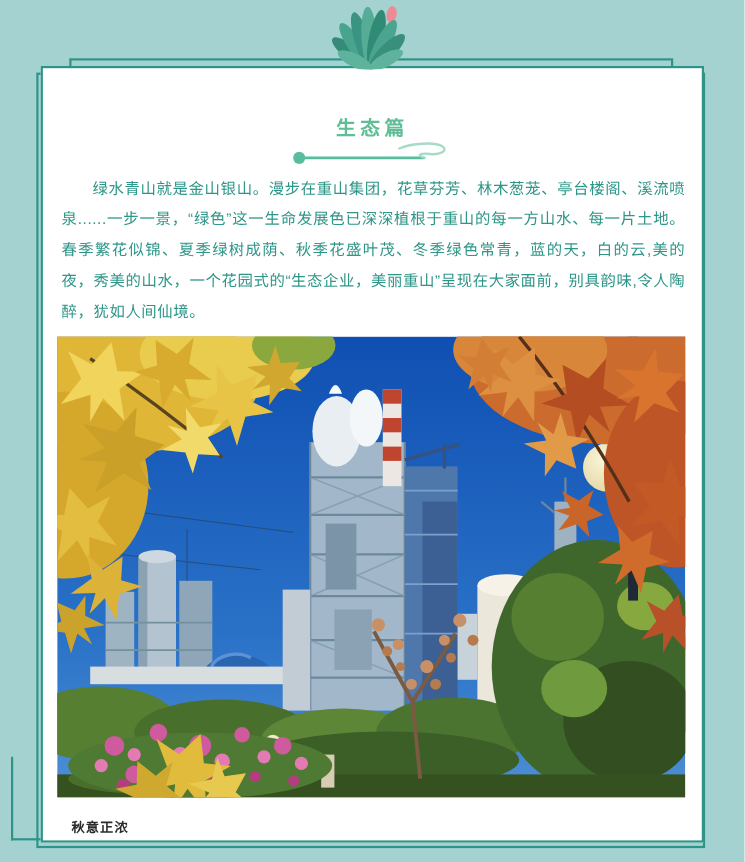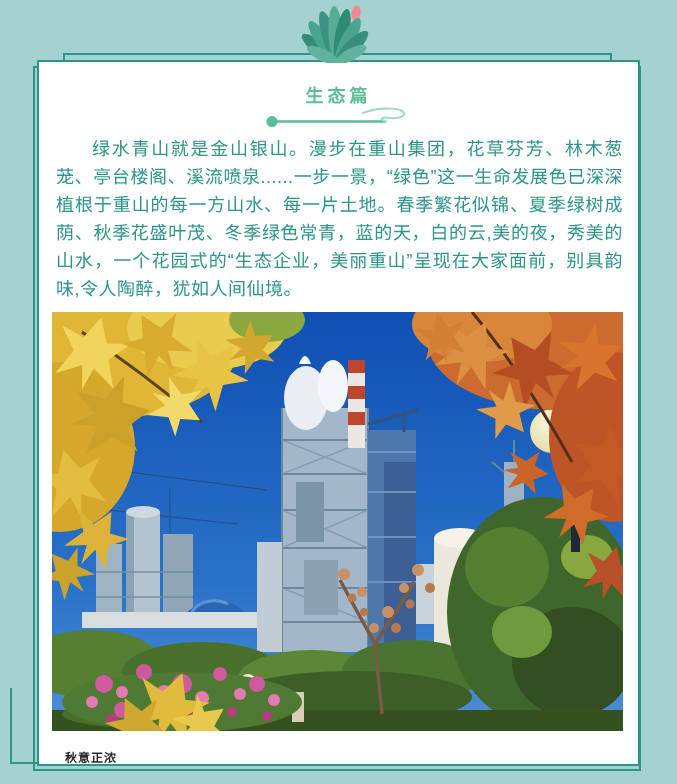--- a/index.html
+++ b/index.html
@@ -10,28 +10,28 @@
   }
   
   .sheet-top{position:absolute;left:63px;top:53px;width:545px;height:90px;border:2px solid #2f9488;z-index:1;}
   .sheet-main{position:absolute;left:33px;top:66px;width:604px;height:701px;border:2px solid #2f9488;z-index:1;}
   .sheet-corner{position:absolute;left:10px;top:688px;width:26px;height:74px;border-left:2px solid #2f9488;border-bottom:2px solid #2f9488;z-index:1;}
   .card{
     position:absolute;left:37px;top:60px;width:599px;height:702px;
     background:#ffffff;border:2px solid #2f9488;z-index:2;
   }
   .plant{position:absolute;left:296px;top:5px;width:82px;height:58px;z-index:4;}
-  .header{margin-top:24px;text-align:center;}
+  .header{margin-top:45px;text-align:center;}
   .title{
     display:inline-block;font-size:18px;font-weight:bold;color:#5fbe95;
     letter-spacing:4px;line-height:20px;
   }
   .flourish{display:block;margin:1px auto 0;width:150px;height:22px;}
   .para{
-    margin:6px 15px 2px 17px;font-size:18px;line-height:28px;color:#2e9688;
+    margin:6px 15px 2px 17px;font-size:14px;line-height:28px;color:#2e9688;
     text-align:justify;text-indent:2em;letter-spacing:0.5px;
   }
   .photo{display:block;margin:9px 0 0 13px;width:571px;height:419px;}
   .caption{margin:17px 0 0 26px;font-size:12px;font-weight:bold;color:#2b2b2b;letter-spacing:1px;}
 </style>
 </head>
 <body>
 
 <div class="stage">
 

